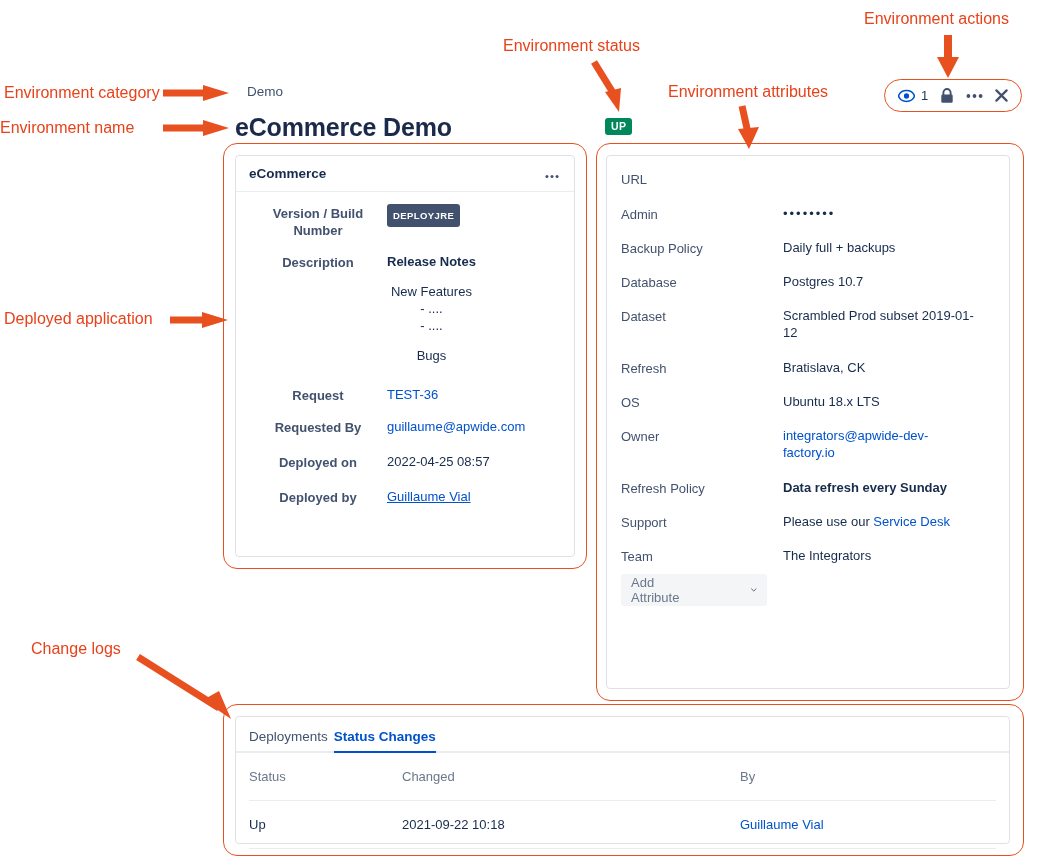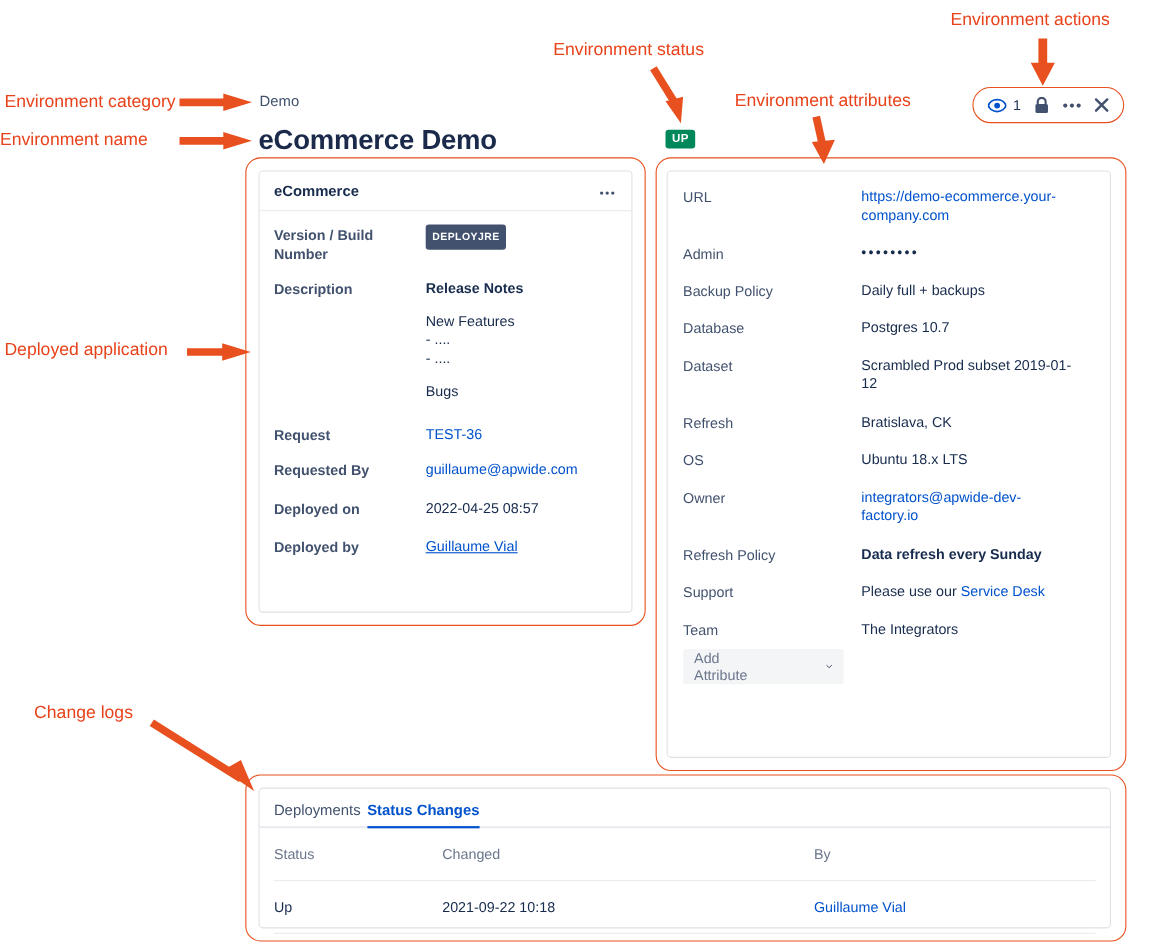--- a/index.html
+++ b/index.html
@@ -24,21 +24,21 @@
   .anno-box {
     position: absolute;
     border: 1.6px solid #E8501F;
     border-radius: 14px;
     pointer-events: none;
   }
   .anno-arrow { position: absolute; }
 
   
   #env-category {
-    position: absolute; left: 236px; top: 84px;
+    position: absolute; left: 247px; top: 84px;
     font-size: 13.5px; color: #42526E;
   }
   #env-name {
     position: absolute; left: 235px; top: 113px;
     font-size: 25px; font-weight: bold; letter-spacing: -0.2px;
     color: #1B2A4A;
   }
   #status-badge {
     position: absolute; left: 605px; top: 118px;
     background: #00875A; color: #fff;
@@ -63,21 +63,21 @@
 
   
   .card {
     position: absolute;
     background: #fff;
     border: 1px solid #DFE1E6;
     border-radius: 4px;
   }
 
   
-  #app-card { left: 235px; top: 155px; width: 340px; height: 402px; }
+  #app-card { left: 235px; top: 155px; width: 340px; height: 402px; text-align: center; }
   #app-card-header {
     height: 36px; border-bottom: 1px solid #EBECF0;
     display: flex; align-items: center;
     padding: 0 14px 0 13px;
   }
   #app-card-title { font-size: 13.5px; font-weight: bold; color: #172B4D; }
   #app-card-header .sp { flex: 1; }
   #app-card-body { padding: 12px 14px 10px 13px; }
 
   .frow { display: flex; margin-bottom: 14px; }
@@ -279,21 +279,20 @@
       </div>
 
     </div>
   </div>
 
   <div class="card" id="attr-card">
     <div id="attr-card-body">
 
       <div class="frow" style="margin-bottom:17px;">
         <div class="fkey">URL</div>
-        <div class="fval link" style="max-width:198px;">https://demo-ecommerce.your-company.com</div>
       </div>
 
       <div class="frow">
         <div class="fkey">Admin</div>
         <div class="fval dots">••••••••</div>
       </div>
 
       <div class="frow">
         <div class="fkey">Backup Policy</div>
         <div class="fval">Daily full + backups</div>

